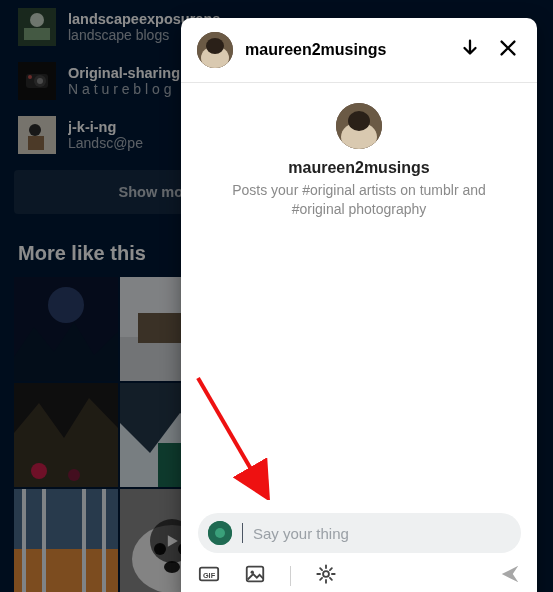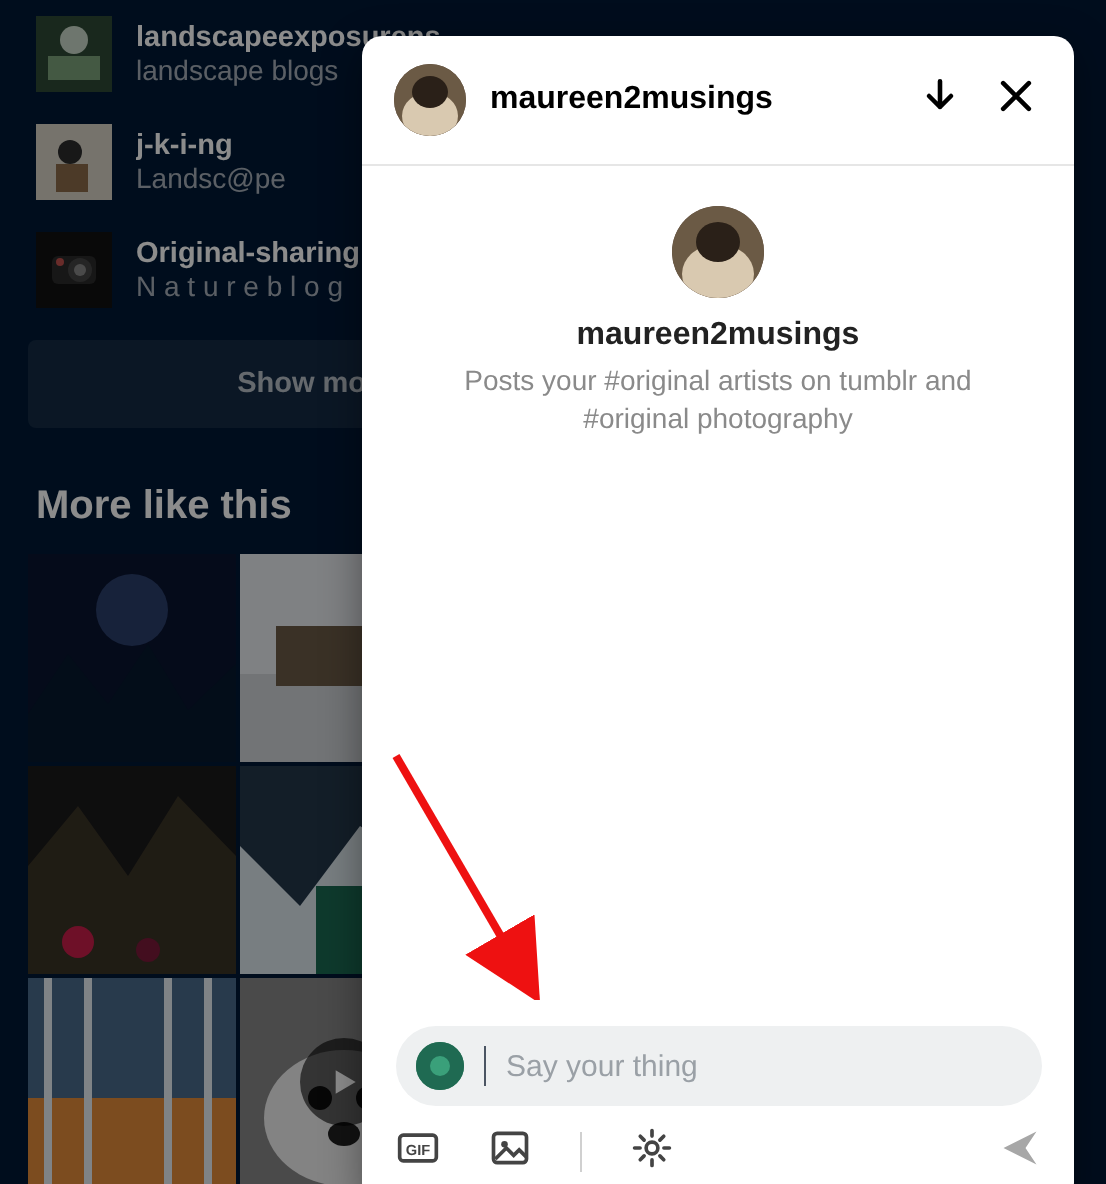--- a/index.html
+++ b/index.html
@@ -237,46 +237,46 @@
           <circle cx="19" cy="12" r="7" fill="#c9d8c8"></circle>
         </svg>
     </div>
     <div class="blog-text">
       <div class="blog-name">landscapeexposurens</div>
       <div class="blog-desc">landscape blogs</div>
     </div>
   </div>
 
   <div class="blog-row">
-    <div class="blog-avatar">
-      <svg viewBox="0 0 38 38">
-          <rect width="38" height="38" fill="#d8d2c5"></rect>
-          <circle cx="17" cy="14" r="6" fill="#2c2c2c"></circle>
-          <rect x="10" y="20" width="16" height="14" fill="#8a6a4a"></rect>
-        </svg>
-    </div>
-    <div class="blog-text">
-      <div class="blog-name">j-k-i-ng</div>
-      <div class="blog-desc">Landsc@pe</div>
-    </div>
-  </div>
-
-  <div class="blog-row">
     <div class="blog-avatar" style="background:#111;">
       <svg viewBox="0 0 38 38">
           <rect width="38" height="38" fill="#111"></rect>
           <rect x="8" y="12" width="22" height="14" rx="3" fill="#2a2a2a"></rect>
           <circle cx="22" cy="19" r="6" fill="#444"></circle>
           <circle cx="22" cy="19" r="3" fill="#888"></circle>
           <circle cx="12" cy="15" r="2" fill="#c0504d"></circle>
         </svg>
     </div>
     <div class="blog-text">
       <div class="blog-name">Original-sharing</div>
       <div class="blog-desc">N a t u r e b l o g</div>
+    </div>
+  </div>
+
+  <div class="blog-row">
+    <div class="blog-avatar">
+      <svg viewBox="0 0 38 38">
+          <rect width="38" height="38" fill="#d8d2c5"></rect>
+          <circle cx="17" cy="14" r="6" fill="#2c2c2c"></circle>
+          <rect x="10" y="20" width="16" height="14" fill="#8a6a4a"></rect>
+        </svg>
+    </div>
+    <div class="blog-text">
+      <div class="blog-name">j-k-i-ng</div>
+      <div class="blog-desc">Landsc@pe</div>
     </div>
   </div>
 
   <div class="show-more">Show more blogs</div>
 
   <div class="section-title">More like this</div>
 
   <div class="thumbs">
     <div class="thumb">
       <svg viewBox="0 0 104 104" preserveAspectRatio="none">

